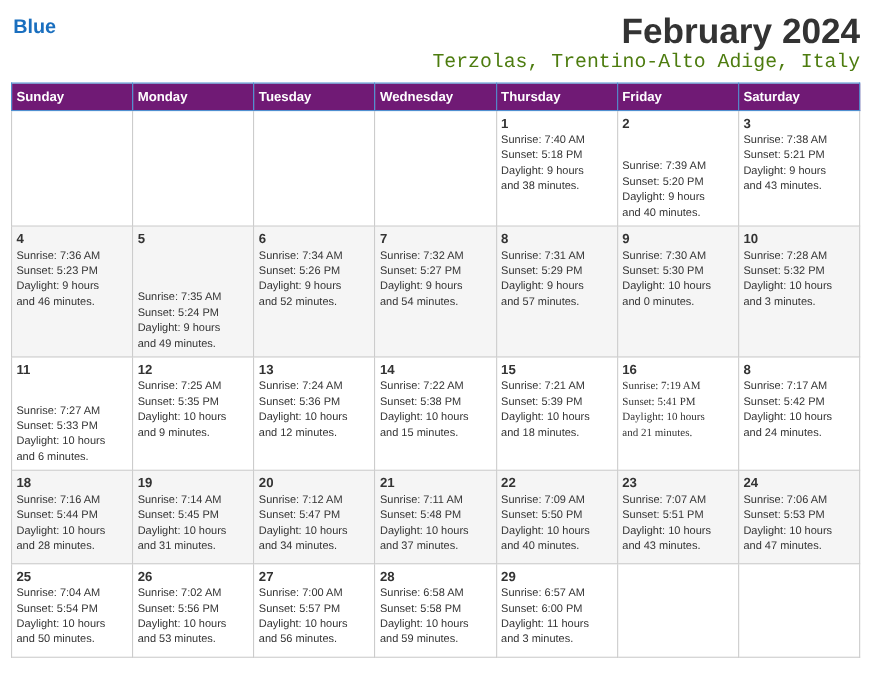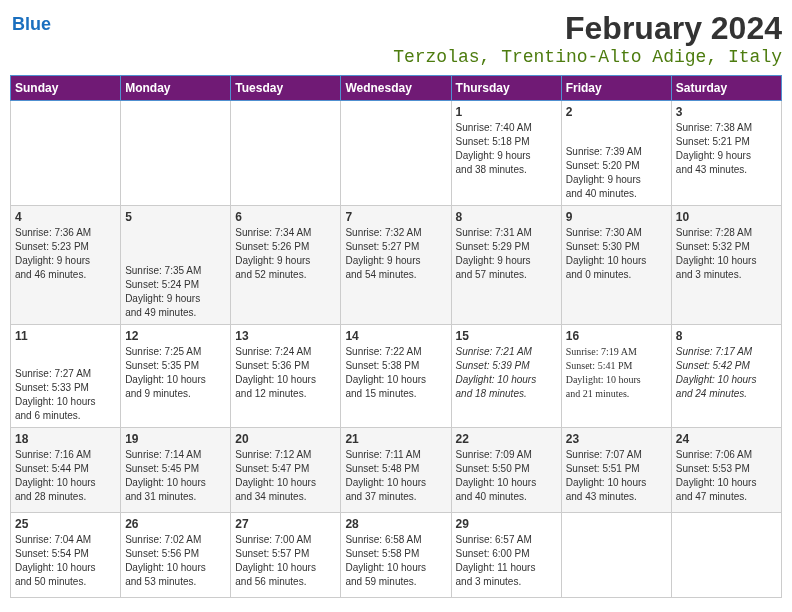--- a/index.html
+++ b/index.html
@@ -219,35 +219,35 @@
         </td>
         <td>
           <span class="day-num">14</span>
           <div class="day-info" style="white-space: pre-line;">Sunrise: 7:22 AM
 Sunset: 5:38 PM
 Daylight: 10 hours
 and 15 minutes.</div>
         </td>
         <td>
           <span class="day-num">15</span>
-          <div class="day-info" style="white-space: pre-line; font-style: italic;">Sunrise: 7:21 AM
+          <div class="day-info" style="white-space: pre-line;">Sunrise: 7:21 AM
 Sunset: 5:39 PM
 Daylight: 10 hours
 and 18 minutes.</div>
         </td>
         <td>
           <span class="day-num">16</span>
           <div class="day-info" style="white-space: pre-line; font-family: Liberation Serif, serif;">Sunrise: 7:19 AM
 Sunset: 5:41 PM
 Daylight: 10 hours
 and 21 minutes.</div>
         </td>
         <td>
           <span class="day-num">8</span>
-          <div class="day-info" style="white-space: pre-line; font-style: italic;">Sunrise: 7:17 AM
+          <div class="day-info" style="white-space: pre-line;">Sunrise: 7:17 AM
 Sunset: 5:42 PM
 Daylight: 10 hours
 and 24 minutes.</div>
         </td>
       </tr>
       <tr>
         <td>
           <span class="day-num">18</span>
           <div class="day-info" style="white-space: pre-line;">Sunrise: 7:16 AM
 Sunset: 5:44 PM

